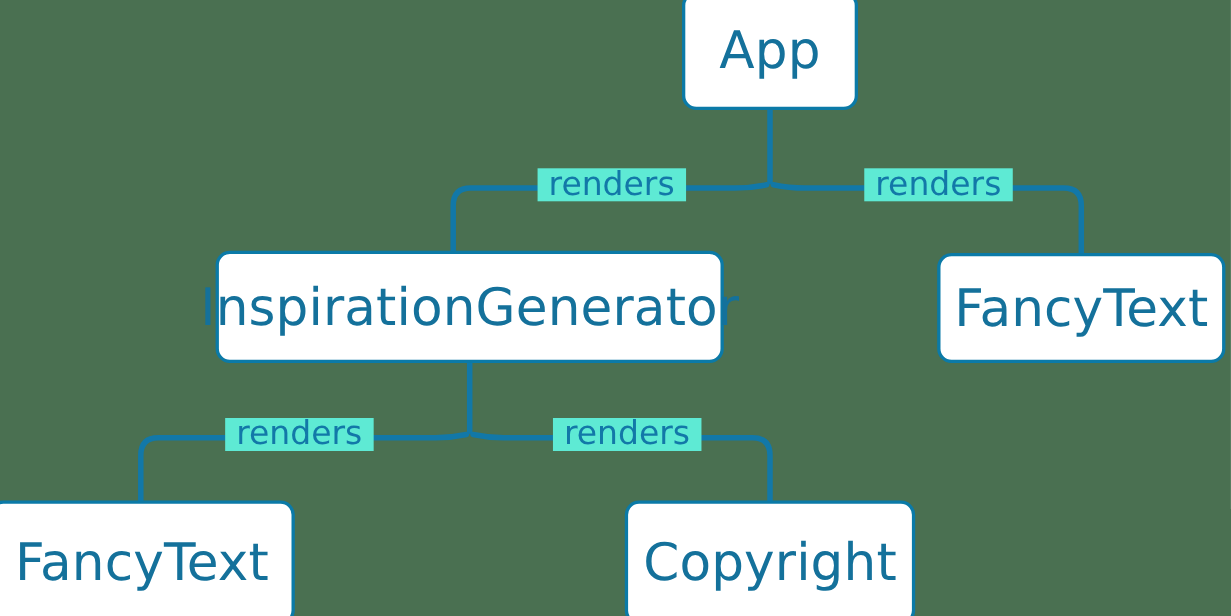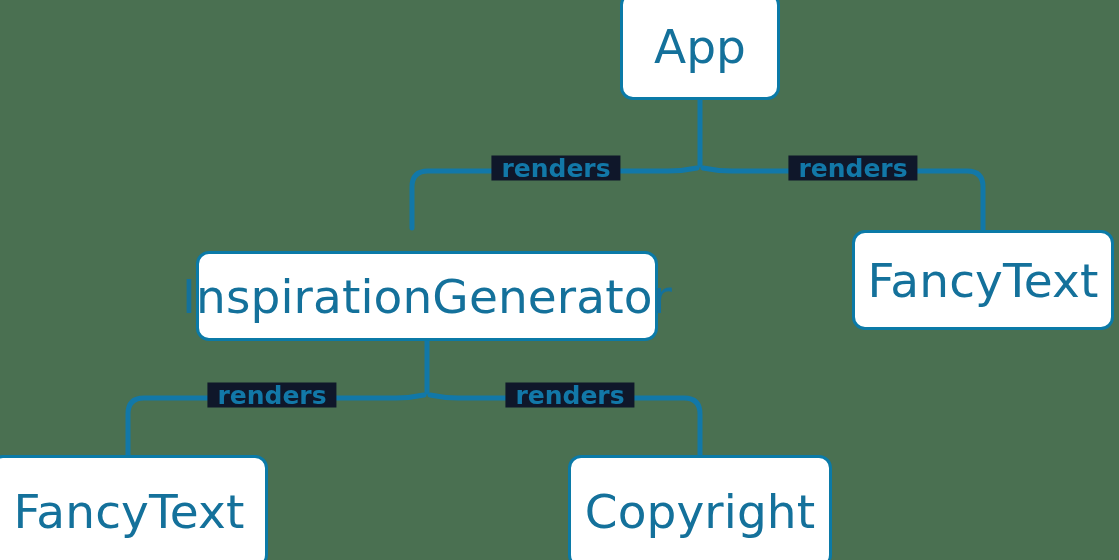--- a/index.html
+++ b/index.html
@@ -42,26 +42,26 @@
     font-size: 47px;
     line-height: 1;
     letter-spacing: 0.1px;
     white-space: nowrap;
     font-weight: 400;
   }
   .edge-label {
     position: absolute;
     z-index: 4;
     color: #1278a8;
-    font-size: 25px;
+    font-size: 30px;
     line-height: 1;
     white-space: nowrap;
-    font-weight: 700;
+    font-weight: 400;
     transform: translate(-50%, -50%);
-    background: #0f172a;
+    background: #5eead4;
     padding: 0 10px;
   }
 </style>
 </head>
 <body>
 
 <div id="canvas">
 
   <svg id="edge-layer" viewBox="0 0 1119 560" xmlns="http://www.w3.org/2000/svg">
     <g fill="none" stroke="#1278a8" stroke-width="5" stroke-linecap="round" stroke-linejoin="round">
@@ -77,21 +77,21 @@
       <path d="M 424 395 Q 410 398 396 398 L 144 398 Q 128 398 128 414 L 128 455"></path>
 
       <path d="M 430 395 Q 444 398 458 398 L 684 398 Q 700 398 700 414 L 700 455"></path>
     </g>
   </svg>
 
   <div class="node" style="left:620px; top:-8px; width:160px; height:108px;">
     <span class="node-label">App</span>
   </div>
 
-  <div class="node" style="left:196px; top:228px; width:462px; height:90px;margin-top:23px;">
+  <div class="node" style="left:196px; top:228px; width:462px; height:102px;">
     <span class="node-label">InspirationGenerator</span>
   </div>
 
   <div class="node" style="left:852px; top:230px; width:262px; height:100px;">
     <span class="node-label">FancyText</span>
   </div>
 
   <div class="node" style="left:-10px; top:455px; width:278px; height:113px;">
     <span class="node-label">FancyText</span>
   </div>

